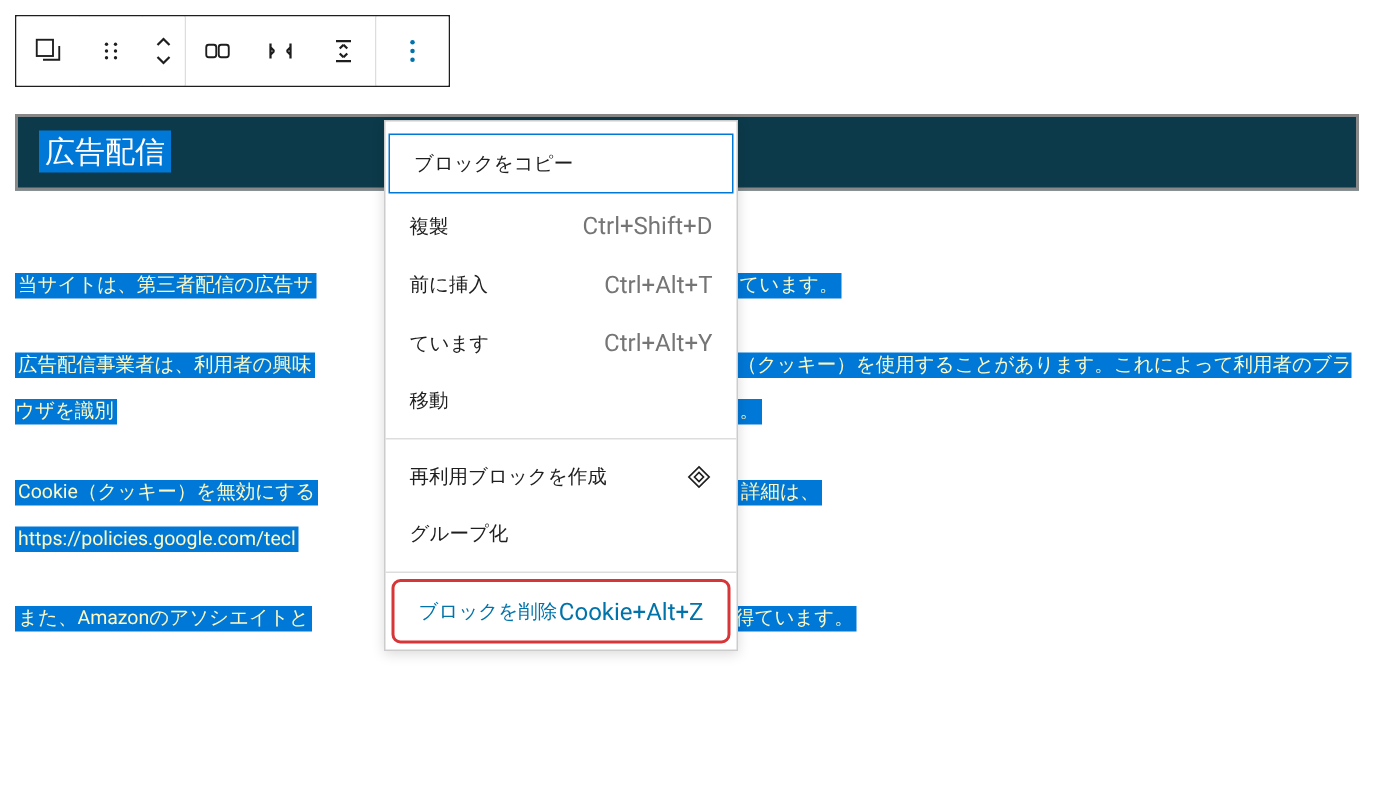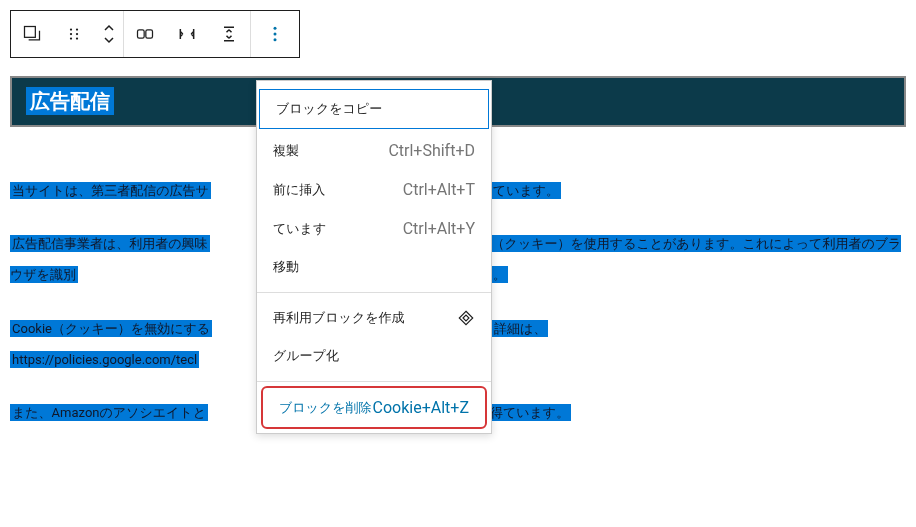--- a/index.html
+++ b/index.html
@@ -2,25 +2,25 @@
 <html><head>
 <meta charset="utf-8">
 <style>
 *{margin:0;padding:0;box-sizing:border-box}
 body{font-family:-apple-system,BlinkMacSystemFont,"Segoe UI",Roboto,sans-serif;font-size:13px;background:#fff;width:916px;height:527px;position:relative;padding:10px}
 .toolbar{border:1px solid #1e1e1e;display:inline-flex;align-items:center;height:48px;background:#fff}
 .toolbar-group{display:flex;align-items:center;height:100%;border-right:1px solid #ddd}
 .toolbar-group:last-child{border-right:none}
 .toolbar-btn{width:42px;height:46px;display:flex;align-items:center;justify-content:center;cursor:pointer;background:#fff;border:none}
 .toolbar-btn.more-btn{width:48px}
-.banner{background:#0c3a4a;border:2px solid #888;margin-top:18px;padding:10px 14px;color:#fff;font-size:20px;font-weight:bold}
+.banner{background:#0c3a4a;border:2px solid #888;margin-top:18px;padding:10px 14px;color:#fff;font-size:20px;font-weight:normal}
 .banner-title{background:#0078d7;color:#fff;padding:2px 4px;display:inline}
 .content{margin-top:48px;line-height:2.4}
 .content p{margin-bottom:22px}
-.hl{background:#0078d7;color:#0f172a;padding:1px 2px}
+.hl{background:#0078d7;color:#fef9c3;padding:1px 2px}
 .dropdown{position:absolute;top:80px;left:256px;width:236px;background:#fff;border:1px solid #ccc;box-shadow:0 2px 8px rgba(0,0,0,0.15);z-index:10}
 .dd-section{padding:6px 0;border-bottom:1px solid #ddd}
 .dd-section:last-child{border-bottom:none}
 .dd-item{display:flex;justify-content:space-between;align-items:center;padding:10px 16px;cursor:pointer;font-size:13px;color:#1e1e1e}
 .dd-item.selected{border:1.5px solid #0078d7;margin:2px}
 .dd-item.danger{color:#0073aa}
 .dd-item.danger .shortcut{color:#0073aa}
 .shortcut{color:#757575;font-size:16px}
 .danger-box{border:2px solid #d63638;border-radius:6px;margin:4px}
 .icon-diamond{display:inline-block}

